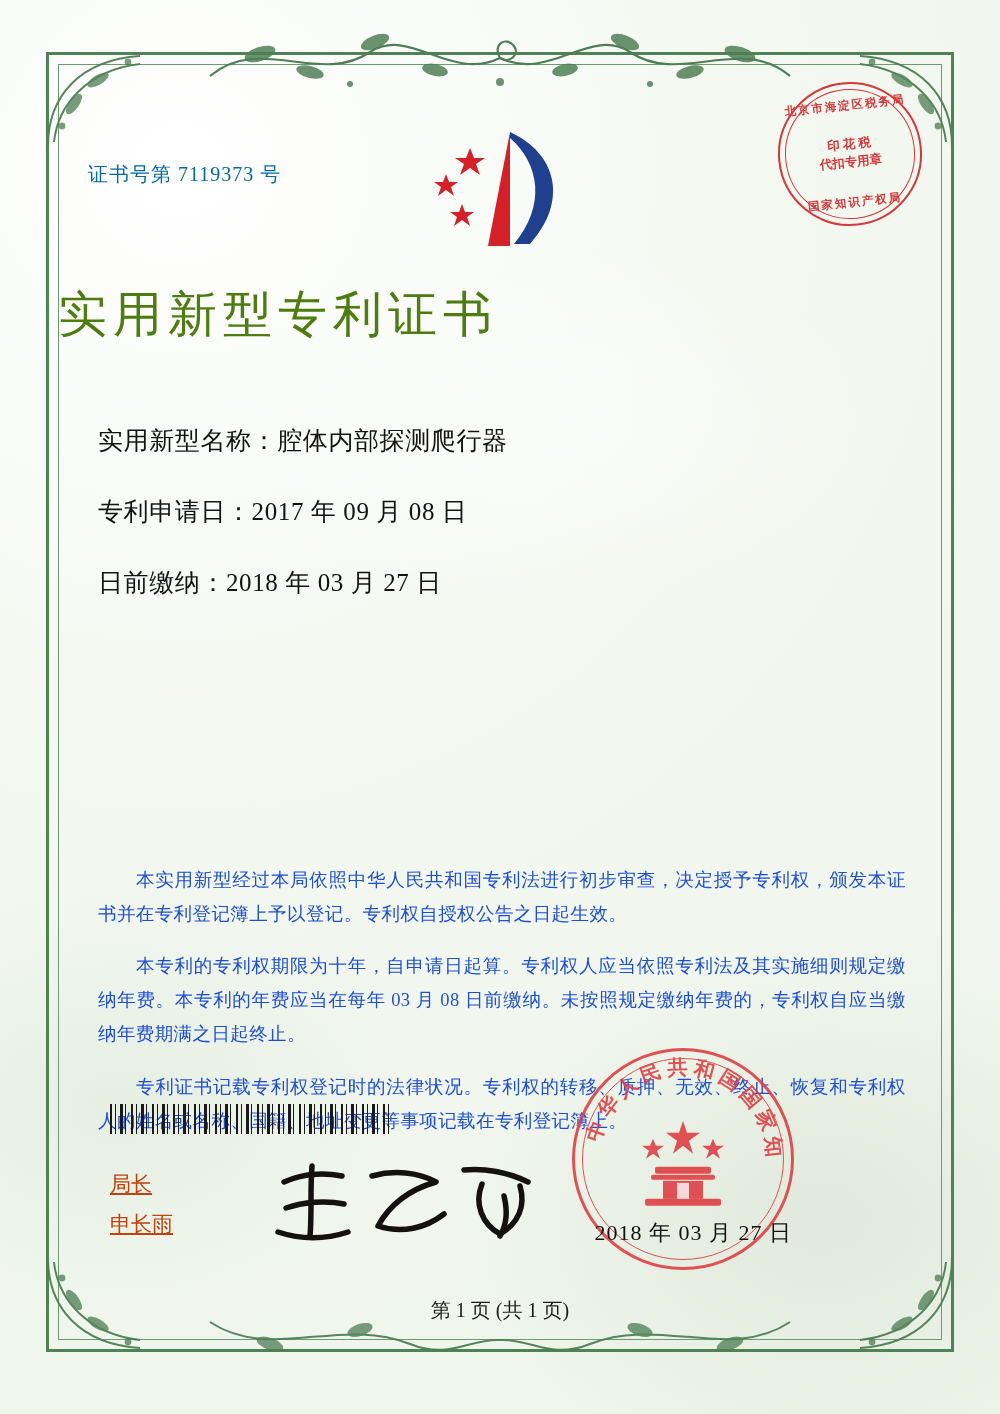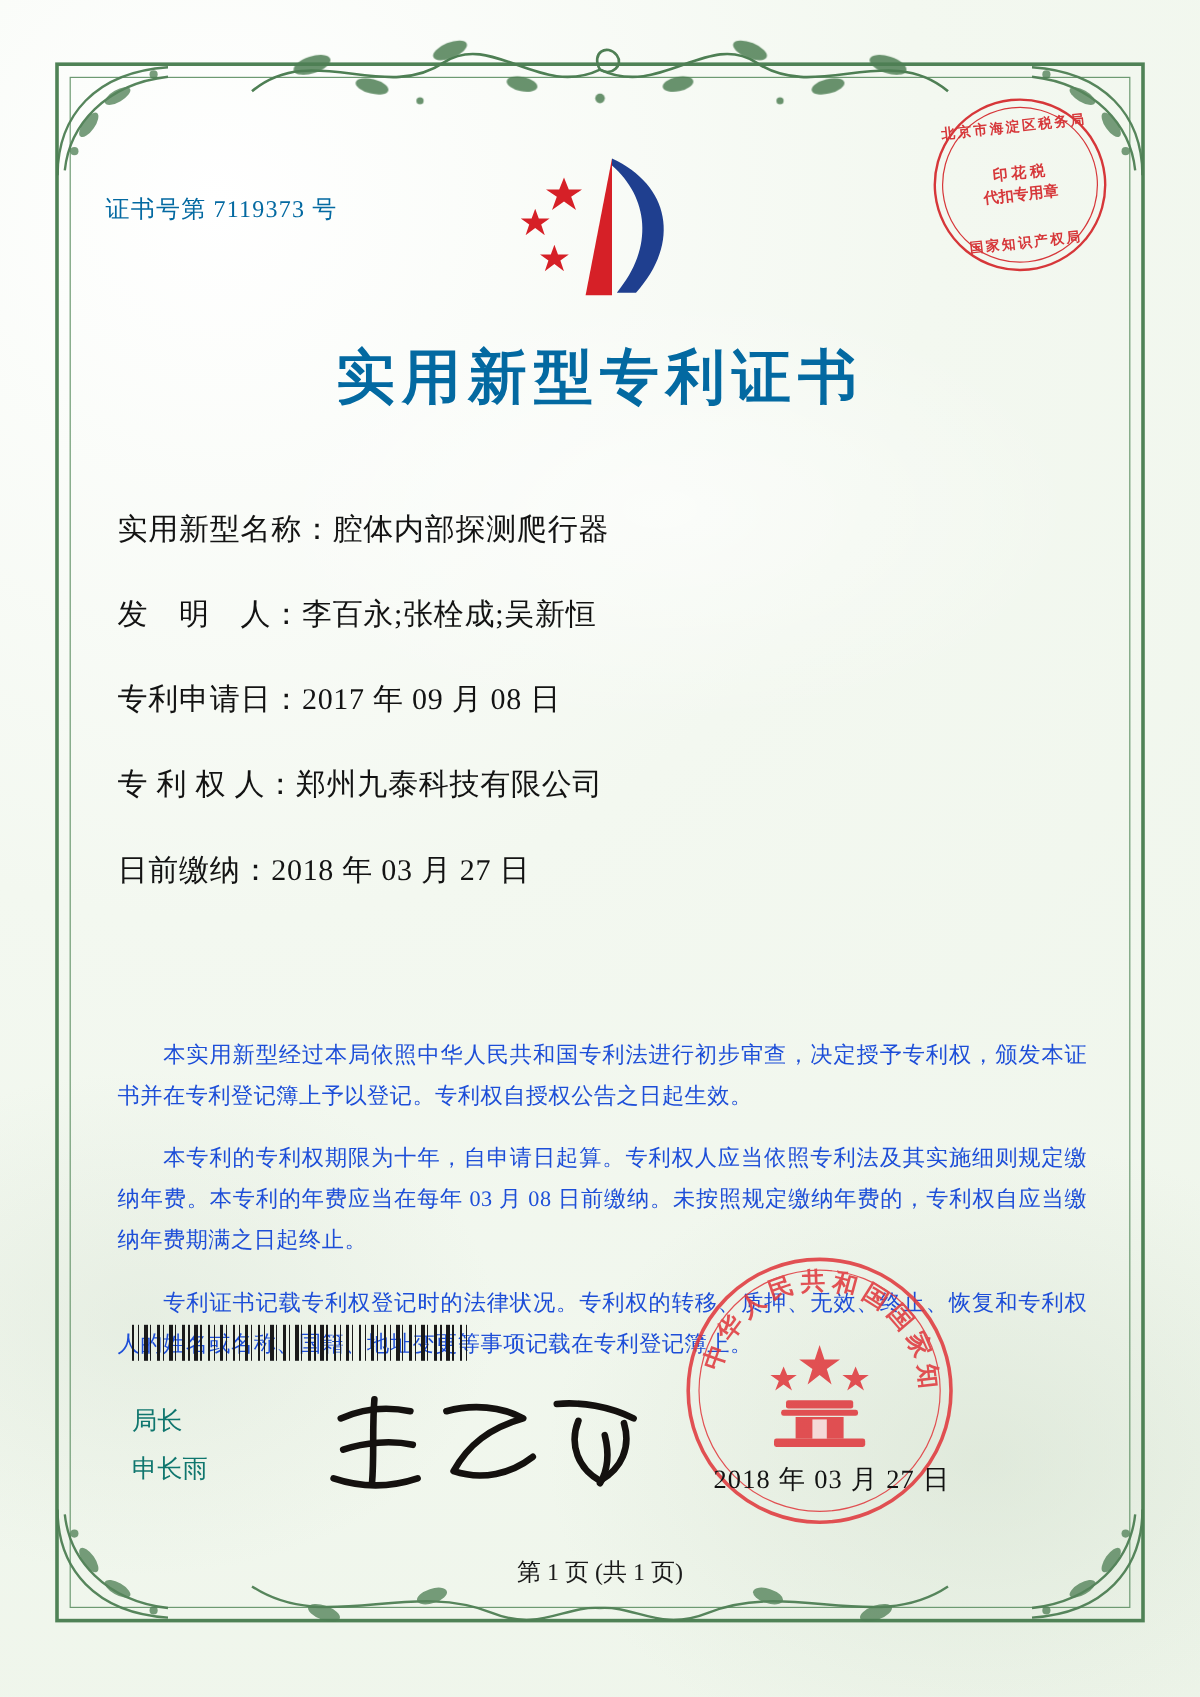--- a/index.html
+++ b/index.html
@@ -72,23 +72,23 @@
   }
   .stamp-topright .arc-top { top: 14px; }
   .stamp-topright .arc-bottom { bottom: 14px; }
   .stamp-topright .mid {
     position: absolute; left: 0; right: 0; top: 50%; transform: translateY(-52%);
     text-align: center; font-size: 12.5px; line-height: 1.45; font-weight: bold;
   }
 
   h1.title {
     position: absolute; left: 0; right: 0; top: 218px;
-    text-align: center;
-    font-size: 49px; font-weight: bold; letter-spacing: 6px;
-    color: #0369a1; margin: 0;
+    text-align: left;
+    font-size: 49px; font-weight: normal; letter-spacing: 6px;
+    color: #4d7c0f; margin: 0;
     font-family: "Liberation Serif", "DejaVu Serif", serif;
   }
 
   .fields { position: absolute; left: 40px; top: 360px; right: 30px; }
   .field { font-size: 25px; color: #131313; margin-bottom: 38px; letter-spacing: .6px; }
   .field .lbl { display: inline-block; }
   .field .val { }
 
   .paras { position: absolute; left: 40px; top: 780px; right: 36px; }
   .para {
@@ -100,21 +100,21 @@
   .barcode {
     position: absolute; left: 52px; top: 1040px;
     height: 30px; width: 280px;
     background-image: repeating-linear-gradient(to right,
       #1a1a1a 0px, #1a1a1a 2px, transparent 2px, transparent 5px,
       #1a1a1a 5px, #1a1a1a 6px, transparent 6px, transparent 10px,
       #1a1a1a 10px, #1a1a1a 13px, transparent 13px, transparent 15px,
       #1a1a1a 15px, #1a1a1a 16px, transparent 16px, transparent 21px);
   }
 
-  .sign-block { position: absolute; left: 52px; top: 1100px; font-size: 21px; line-height: 40px; color: #0f766e; }
+  .sign-block { position: absolute; left: 52px; top: 1100px; font-size: 21px; line-height: 40px; color: #c2410c; text-decoration: underline; }
 
   .signature {
     position: absolute; left: 210px; top: 1092px;
     width: 280px; height: 90px;
     font-family: "Liberation Serif", serif;
   }
 
   .stamp-main {
     position: absolute; right: 148px; bottom: 70px;
     width: 222px; height: 222px;
@@ -251,27 +251,21 @@
     <div class="arc-bottom">国家知识产权局</div>
   </div>
 
   <h1 class="title">实用新型专利证书</h1>
 
   <div class="fields">
     <div class="field">
       <span class="lbl">实用新型名称：</span><span class="val">腔体内部探测爬行器</span>
     </div>
     <div class="field">
-      <span class="lbl">发　明　人：</span><span class="val">李百永;张栓成;吴新恒</span>
-    </div>
-    <div class="field">
       <span class="lbl">专利申请日：</span><span class="val">2017 年 09 月 08 日</span>
-    </div>
-    <div class="field">
-      <span class="lbl">专 利 权 人：</span><span class="val">郑州九泰科技有限公司</span>
     </div>
     <div class="field">
       <span class="lbl">日前缴纳：</span><span class="val">2018 年 03 月 27 日</span>
     </div>
   </div>
 
   <div class="paras">
     <p class="para">本实用新型经过本局依照中华人民共和国专利法进行初步审查，决定授予专利权，颁发本证书并在专利登记簿上予以登记。专利权自授权公告之日起生效。</p>
     <p class="para">本专利的专利权期限为十年，自申请日起算。专利权人应当依照专利法及其实施细则规定缴纳年费。本专利的年费应当在每年 03 月 08 日前缴纳。未按照规定缴纳年费的，专利权自应当缴纳年费期满之日起终止。</p>
     <p class="para">专利证书记载专利权登记时的法律状况。专利权的转移、质押、无效、终止、恢复和专利权人的姓名或名称、国籍、地址变更等事项记载在专利登记簿上。</p>

